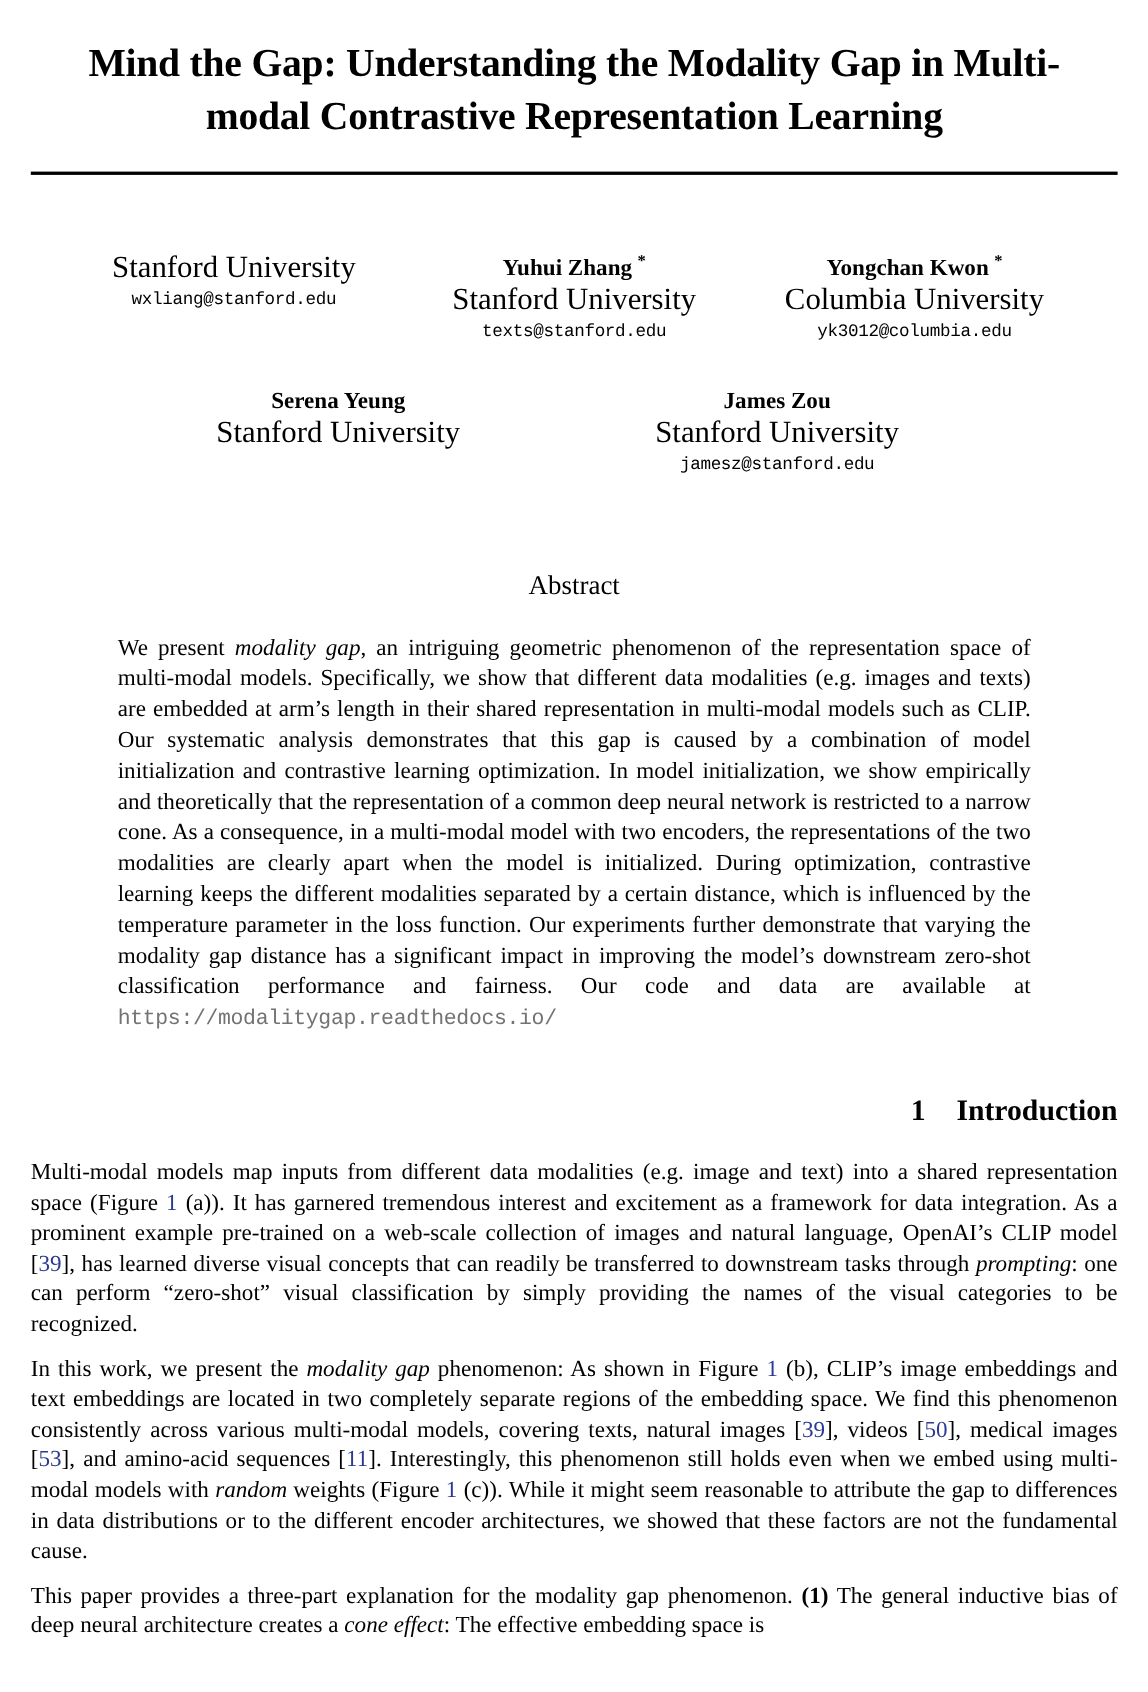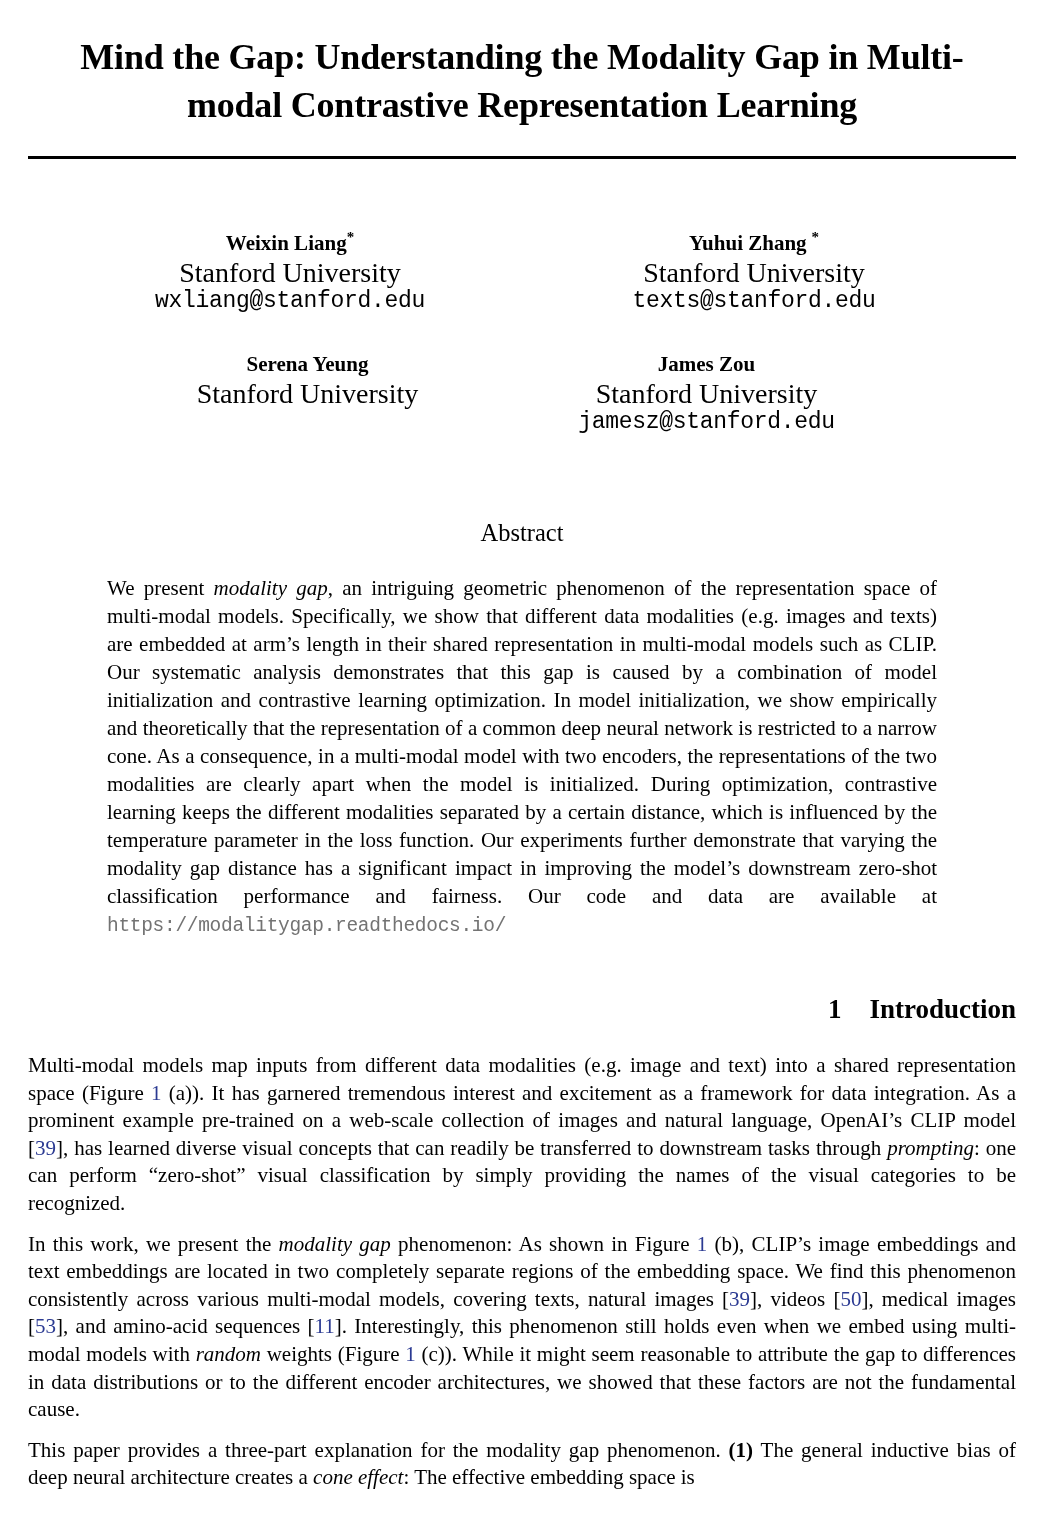--- a/index.html
+++ b/index.html
@@ -22,21 +22,21 @@
   .authors-row{display:flex;}
   .authors-row.row1{margin-top:70px;padding:0 30px;}
   .authors-row.row2{margin-top:34px;padding:0 110px 0 80px;}
   .author{flex:1;text-align:center;}
   .author-name{font-weight:bold;font-size:21px;line-height:29px;}
   .author-name sup{font-size:15px;line-height:0;}
   .author-name sup.spaced{margin-left:5px;}
   .author-affil{font-size:28px;line-height:29px;}
   .author-email{
     font-family:"Liberation Mono",monospace;
-    font-size:23px;line-height:29px;letter-spacing:-0.3px;
+    font-size:16px;line-height:29px;letter-spacing:-0.3px;
   }
   .abstract-heading{
     margin:82px 0 0 0;text-align:center;
     font-size:24.5px;font-weight:normal;
   }
   .abstract-body{
     width:830px;margin:27px auto 0 auto;
     font-size:21px;line-height:28px;
     text-align:justify;
   }
@@ -64,28 +64,32 @@
 <body>
 
 <div class="page">
 
   <h1 class="title">Mind the Gap: Understanding the Modality Gap in Multi-modal Contrastive Representation Learning</h1>
 
   <hr class="title-rule">
 
   <div class="authors-row row1">
     <div class="author">
-      <div class="author-name"><span>Weixin Liang</span><sup class="mark">*</sup></div>
       <div class="author-affil">Stanford University</div>
       <div class="author-email">wxliang@stanford.edu</div>
     </div>
     <div class="author">
       <div class="author-name"><span>Yuhui Zhang</span><sup class="mark spaced">*</sup></div>
       <div class="author-affil">Stanford University</div>
       <div class="author-email">texts@stanford.edu</div>
+    </div>
+    <div class="author">
+      <div class="author-name"><span>Yongchan Kwon</span><sup class="mark spaced">*</sup></div>
+      <div class="author-affil">Columbia University</div>
+      <div class="author-email">yk3012@columbia.edu</div>
     </div>
   </div>
 
   <div class="authors-row row2">
     <div class="author">
       <div class="author-name"><span>Serena Yeung</span><sup class="mark"></sup></div>
       <div class="author-affil">Stanford University</div>
     </div>
     <div class="author">
       <div class="author-name"><span>James Zou</span><sup class="mark"></sup></div>

